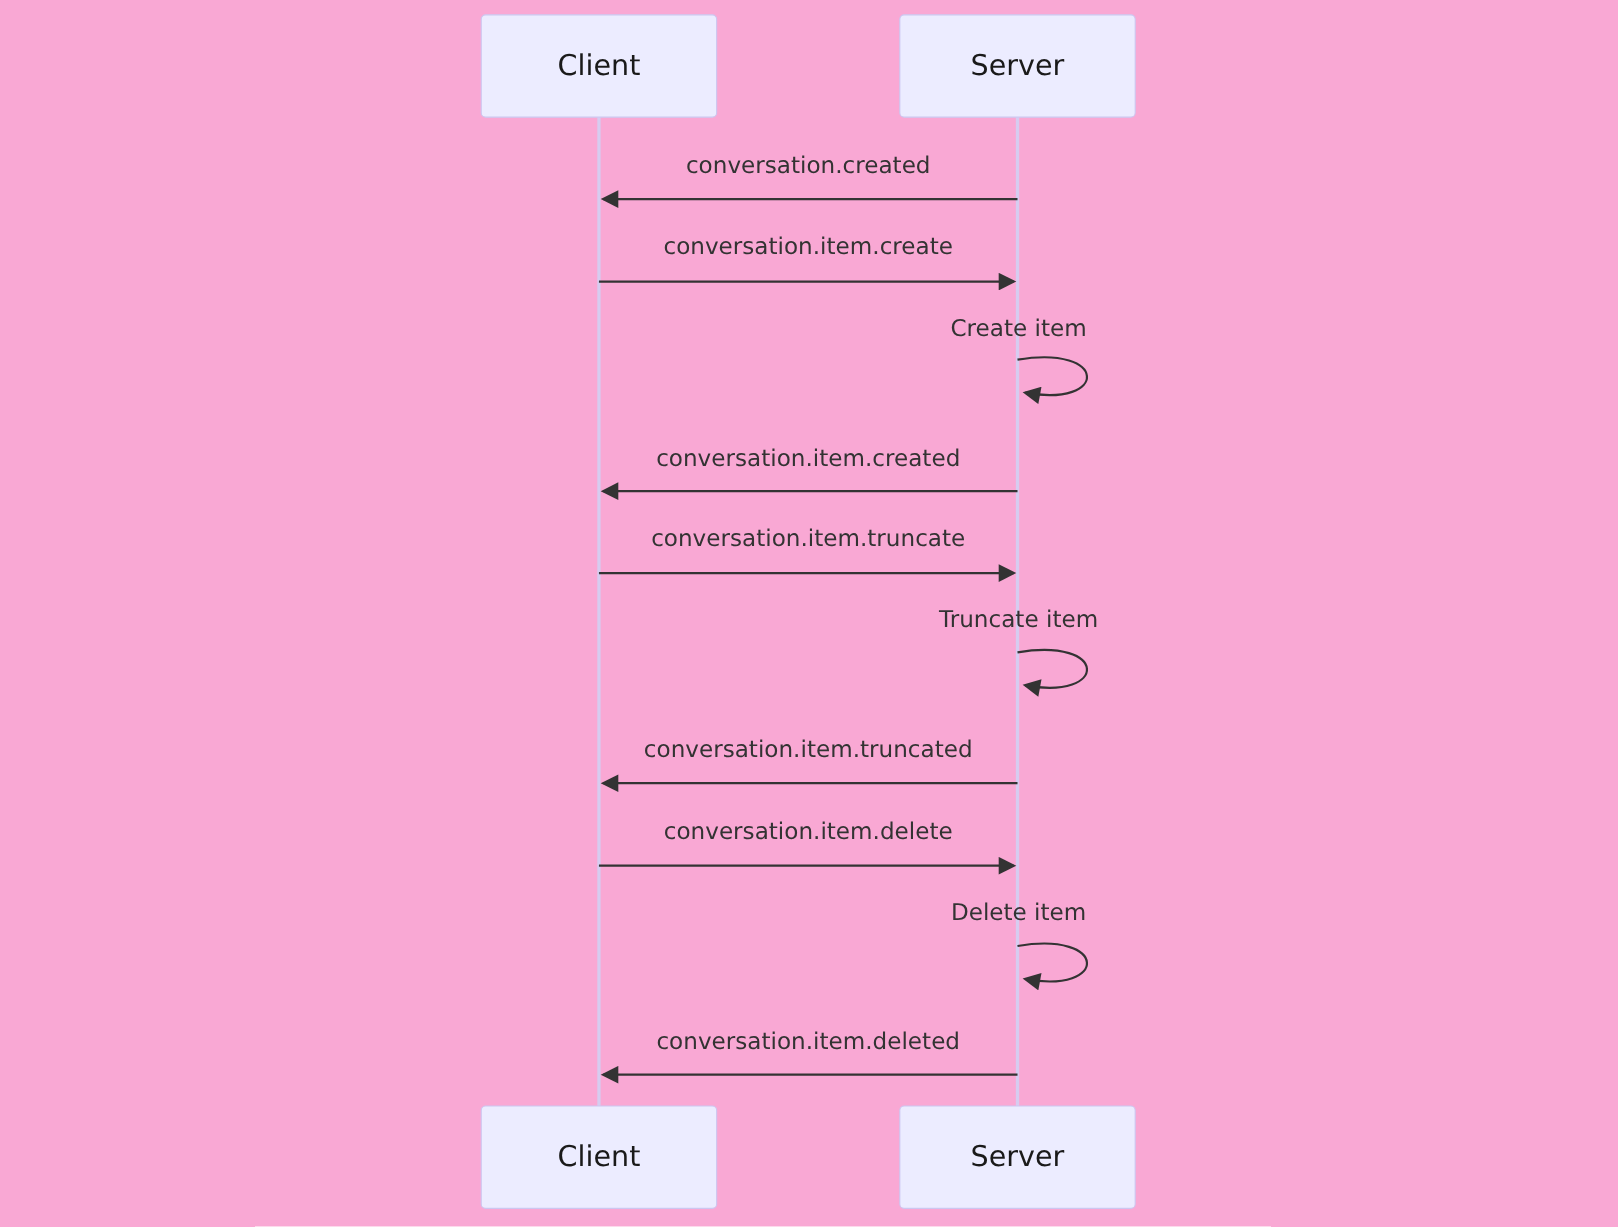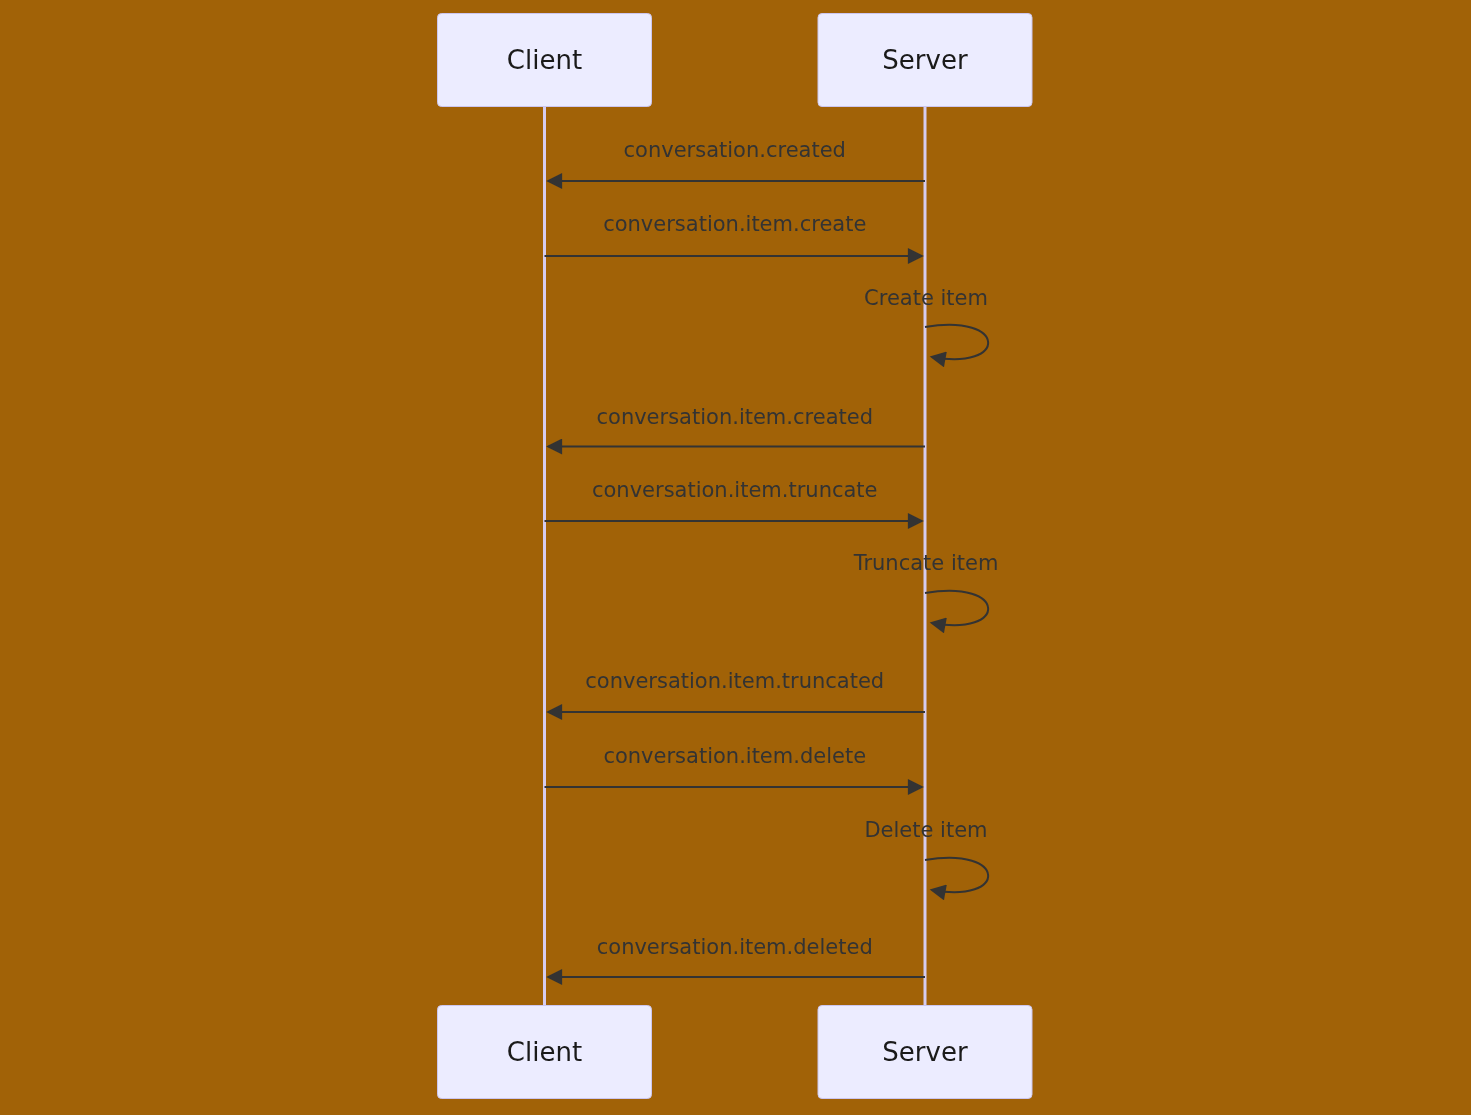--- a/index.html
+++ b/index.html
@@ -4,21 +4,21 @@
 <style>
   html, body {
     margin: 0;
     padding: 0;
     background: #ffffff;
   }
   .stage {
     position: relative;
     width: 1471px;
     height: 1115px;
-    background: #a16207;
+    background: #f9a8d4;
     overflow: hidden;
   }
   svg {
     display: block;
     font-family: "DejaVu Sans", "Liberation Sans", sans-serif;
   }
   .actor-box {
     fill: #ECECFF;
     stroke: #CCC6F0;
     stroke-width: 1;

